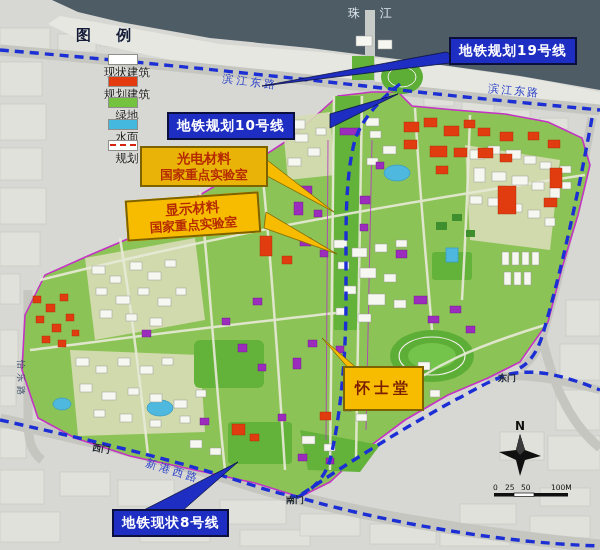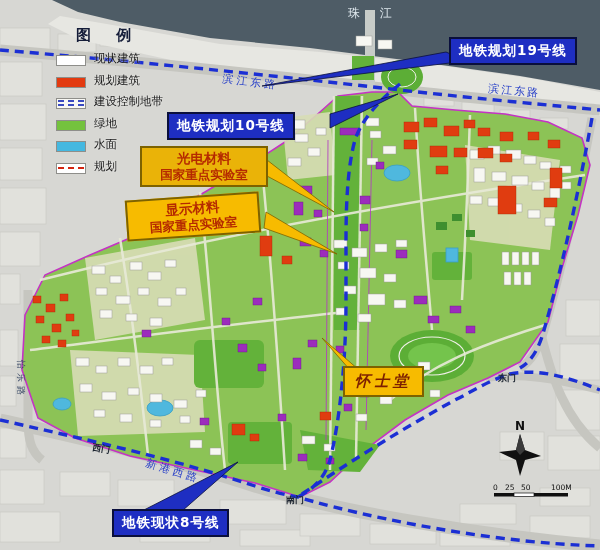--- a/index.html
+++ b/index.html
@@ -5,21 +5,21 @@
   html,body{margin:0;padding:0;}
   body{width:600px;height:550px;overflow:hidden;position:relative;
        font-family:"DejaVu Sans","Liberation Sans",sans-serif;background:#d7d7d3;}
   #stage{position:absolute;left:0;top:0;width:600px;height:406px;}
   svg{position:absolute;left:0;top:0;}
 
   
   .legend{position:absolute;left:56px;top:26px;width:134px;z-index:5;}
   .legend-title{font-size:15px;font-weight:bold;color:#141c38;letter-spacing:10px;
                 margin:0 0 9px 20px;white-space:nowrap;}
-  .legend-row{display:flex;align-items:flex-end;height:12px;margin-bottom:9.5px;}
+  .legend-row{display:flex;align-items:center;height:12px;margin-bottom:9.5px;flex-direction:column;}
   .swatch{width:30px;height:11px;border:1px solid #8e8e8a;box-sizing:border-box;
           position:relative;flex:0 0 auto;background:#fff;}
   .swatch-ctrl::before{content:"";position:absolute;left:1px;right:1px;top:1px;
           border-top:2px dashed #3a4ac0;}
   .swatch-ctrl::after{content:"";position:absolute;left:1px;right:1px;bottom:2px;
           border-top:2px dashed #3a4ac0;}
   .swatch-plan::before{content:"";position:absolute;left:1px;right:1px;top:3px;
           border-top:2px dashed #d42410;}
   .legend-label{font-size:11.5px;color:#161616;margin-left:8px;white-space:nowrap;
                 text-shadow:0 0 2px rgba(255,255,255,.8);}
@@ -31,21 +31,21 @@
   .co-yellow{border:2px solid #7d6200;text-align:center;font-weight:bold;
            padding:2px 7px;line-height:1.25;}
   .co-yellow .l1{font-size:13.5px;display:block;}
   .co-yellow .l2{font-size:12.5px;display:block;}
   #co-metro19{left:449px;top:37px;}
   #co-metro10{left:167px;top:112px;}
   #co-metro8{left:112px;top:509px;}
   #co-opto{left:140px;top:146px;width:128px;}
   #co-display{left:126px;top:196px;width:134px;transform:rotate(-4deg);}
   #co-swasey{left:343px;top:366px;font-size:15px;font-weight:bold;
-             letter-spacing:4px;padding:4px 10px;font-style:italic;}
+             letter-spacing:4px;padding:11px 10px;}
 </style>
 </head>
 <body>
 
 <div id="stage">
 
 <svg width="600" height="550" viewBox="0 0 600 550">
 
   <rect width="600" height="550" fill="#d7d7d3"></rect>
 
@@ -368,24 +368,20 @@
   <div class="legend-title">图 例</div>
   <div class="legend-row">
     <span class="swatch" style="background-color: rgb(255, 255, 255);"></span>
     <span class="legend-label">现状建筑</span>
   </div>
   <div class="legend-row">
     <span class="swatch" style="background-color: rgb(227, 58, 16);"></span>
     <span class="legend-label">规划建筑</span>
   </div>
   <div class="legend-row">
-    <span class="swatch swatch-ctrl" style="background-color: rgb(247, 247, 243);"></span>
-    <span class="legend-label">建设控制地带</span>
-  </div>
-  <div class="legend-row">
     <span class="swatch" style="background-color: rgb(116, 194, 62);"></span>
     <span class="legend-label">绿地</span>
   </div>
   <div class="legend-row">
     <span class="swatch" style="background-color: rgb(69, 184, 224);"></span>
     <span class="legend-label">水面</span>
   </div>
   <div class="legend-row">
     <span class="swatch swatch-plan" style="background-color: rgb(255, 255, 255);"></span>
     <span class="legend-label">规划</span>

